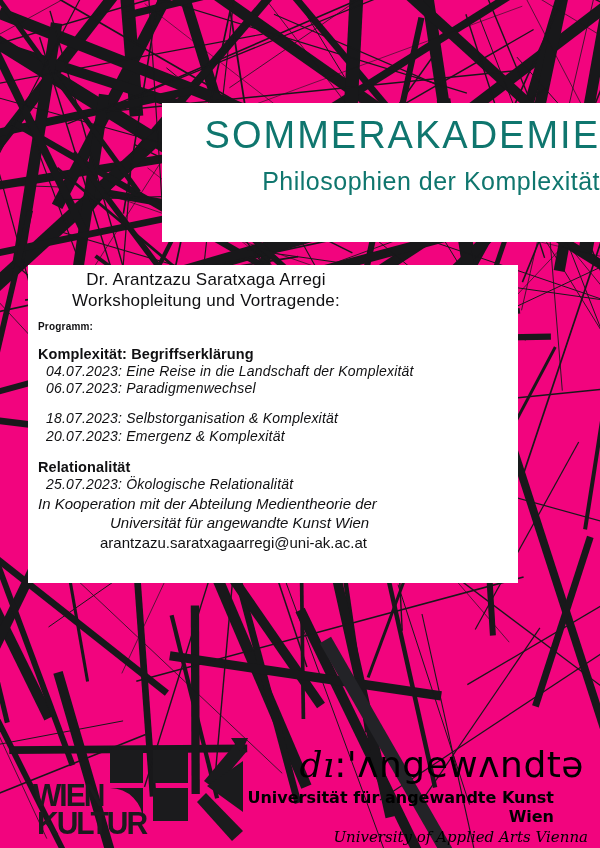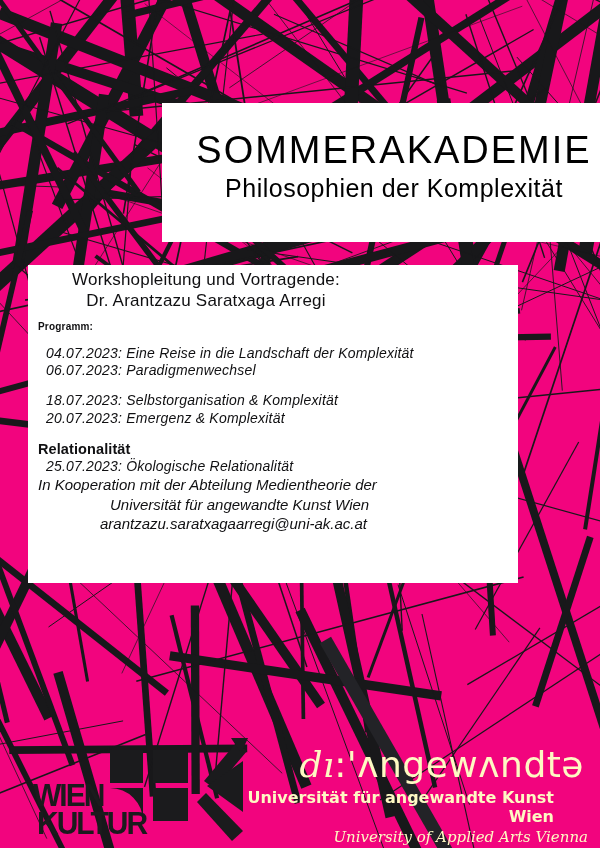--- a/index.html
+++ b/index.html
@@ -5,54 +5,54 @@
   * { margin:0; padding:0; box-sizing:border-box; }
   html,body { width:600px; height:848px; }
   body { font-family:"Liberation Sans", sans-serif; background:#fff; }
 
   .poster { position:relative; width:600px; height:848px; background:#F2047E; overflow:hidden; }
   svg.bg { position:absolute; left:0; top:0; z-index:0; }
 
   
   .title-box {
     position:absolute; left:162px; top:103px; width:438px; height:139px;
-    background:#ffffff; z-index:2; text-align:center; padding:26px 0 0 26px;
-    color:#000000;
+    background:#ffffff; z-index:2; text-align:right; padding:11px 0 0 26px;
+    color:#0f766e;
   }
   .title-main { font-size:38px; font-weight:500; letter-spacing:2px; line-height:1.15; }
-  .title-sub  { font-size:25px; font-weight:400; letter-spacing:.5px; margin-top:1px; }
+  .title-sub  { font-size:25px; font-weight:400; letter-spacing:.5px; margin-top:9px; }
 
   
   .content-box {
     position:absolute; left:28px; top:265px; width:490px; height:318px;
     background:#ffffff; z-index:2; color:#101012; padding:4px 10px 0 10px;
   }
   .lead { width:336px; text-align:center; font-size:17px; line-height:1.25; letter-spacing:.2px; }
   .program-label { font-size:10px; font-weight:700; margin-top:9px; letter-spacing:.2px; }
   .section { margin-top:13px; }
   .section-title { font-size:14.5px; font-weight:700; letter-spacing:.1px; line-height:1.25; }
   .section-item  { font-size:14px; font-style:italic; line-height:1.24; letter-spacing:.2px;margin-left:8px; }
   .coop { font-size:15px; line-height:1.3; }
   .coop-l1 { font-style:italic; }
   .coop-l2 { font-style:italic; padding-left:72px; }
   .reg-l1  { padding-left:2px; }
-  .reg-l2  { padding-left:62px;font-style:italic; }
+  .reg-l2  { padding-left:62px; }
 
   
   .wien-kultur {
     position:absolute; left:33px; top:781px; z-index:2; color:#1b1b1d;
     font-weight:700; font-size:30px; line-height:27px; letter-spacing:-2px;
     transform:scaleY(1.04); transform-origin:top left;
   }
   .wien-kultur .l2 { padding-left:4px; }
   svg.klogo { position:absolute; left:0; top:0; z-index:2; }
 
   .angewandte {
     position:absolute; left:245px; top:746px; width:345px; z-index:2;
-    text-align:right; color:#fef9c3;
+    text-align:right; color:#000000;
   }
   .ang-word { font-size:36px; line-height:1.05; padding-right:6px; white-space:nowrap; }
   .ang-word .serif { font-family:"DejaVu Serif", serif; font-style:italic; }
   .ang-word .sans  { font-family:"DejaVu Sans", sans-serif; letter-spacing:0.5px; }
   .ang-de { font-family:"DejaVu Sans", sans-serif; font-weight:700; font-size:16px; margin-top:4px; padding-right:36px; }
   .ang-en { font-family:"DejaVu Serif", serif; font-style:italic; font-size:15px; margin-top:2px; padding-right:2px; }
 </style>
 </head>
 <body>
 
@@ -235,26 +235,27 @@
       <line x1="-21.6" y1="801.4" x2="145.6" y2="734.6" stroke="#18181A" stroke-width="1.6"></line>
     </svg>
 
   <div class="title-box">
     <div class="title-main">SOMMERAKADEMIE</div>
     <div class="title-sub">Philosophien der Komplexität</div>
   </div>
 
   <div class="content-box">
     <div class="lead">
+      <div>Dr. Arantzazu Saratxaga Arregi</div>
       <div>Workshopleitung und Vortragende:</div>
-      <div>Dr. Arantzazu Saratxaga Arregi</div>
     </div>
     <div class="program-label">Programm:</div>
 
     <div class="section">
+      <div class="section-title">Komplexität: Begriffserklärung</div>
       <div class="section-item">04.07.2023: Eine Reise in die Landschaft der Komplexität</div>
       <div class="section-item">06.07.2023: Paradigmenwechsel</div>
     </div>
 
     <div class="section">
       <div class="section-item">18.07.2023: Selbstorganisation &amp; Komplexität</div>
       <div class="section-item">20.07.2023: Emergenz &amp; Komplexität</div>
     </div>
 
     <div class="section">

